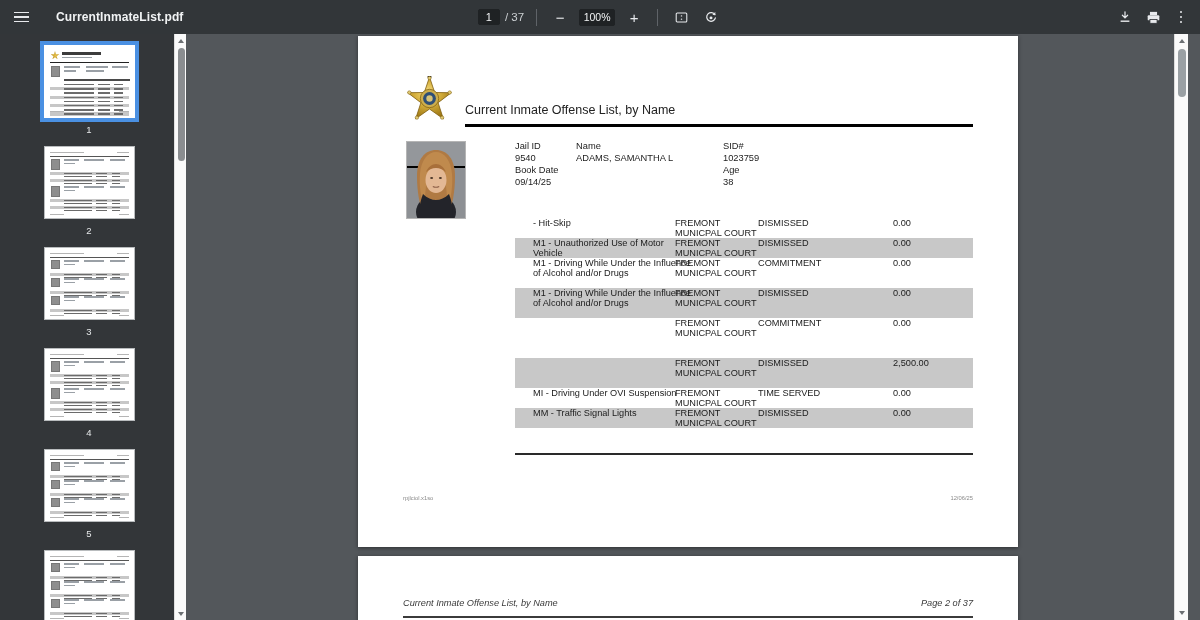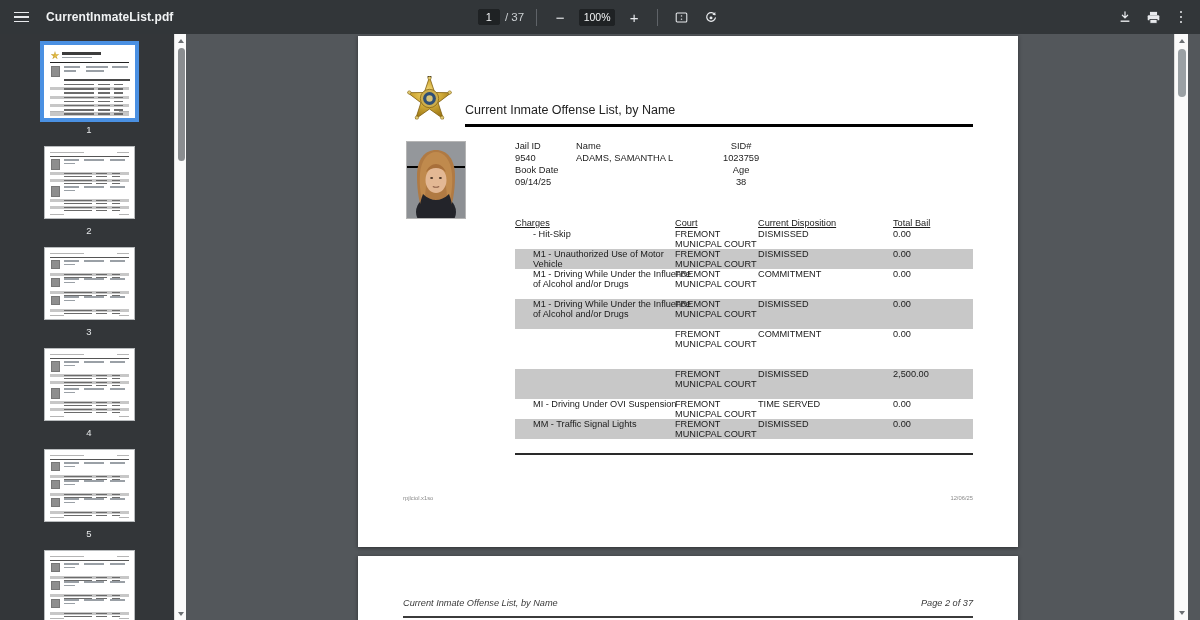--- a/index.html
+++ b/index.html
@@ -23,21 +23,21 @@
   }
   .tb-left { display: flex; align-items: center; padding-left: 10px; }
   .hamburger {
     width: 22px; height: 22px;
     display: flex; flex-direction: column; justify-content: center;
     align-items: center; gap: 3px;
     cursor: pointer; border-radius: 2px;
   }
   .hamburger span { display: block; width: 15px; height: 1.6px; background: #e8eaed; }
   #doc-title {
-    margin-left: 14px;
+    margin-left: 24px;
     font-size: 12px; font-weight: bold;
     color: #f1f3f4;
     white-space: nowrap;
     letter-spacing: .1px;
   }
   .tb-center {
     position: absolute; left: 0; right: 0;
     display: flex; align-items: center; justify-content: center;
     gap: 8px; pointer-events: none;
   }
@@ -187,21 +187,21 @@
     overflow: hidden;
     background: #8b8d90;
   }
 
   .fields { position: absolute; left: 112px; top: 104px; right: 0; height: 58px; font-size: 9.3px; color: #1c1c1c; }
   .f-col { position: absolute; top: 0; }
   .f-lbl { color: #1c1c1c; line-height: 12px; white-space: nowrap; }
   .f-val { color: #1c1c1c; line-height: 12px; white-space: nowrap; }
   .fc1 { left: 0; }
   .fc2 { left: 61px; }
-  .fc3 { left: 208px; text-align: center; }
+  .fc3 { left: 208px; }
   .fc4 { left: 290px; }
 
   
   .tbl { position: absolute; left: 112px; top: 182px; right: 0; font-size: 9.2px; color: #1b1b1b; }
   .tbl-head { position: relative; height: 11px; }
   .tbl-head span { position: absolute; text-decoration: underline; white-space: nowrap; }
   .th-charges { left: 0; }
   .th-court   { left: 160px; }
   .th-disp    { left: 243px; }
   .th-bail    { left: 378px; }
@@ -669,26 +669,20 @@
         </div>
         <div class="f-col fc3">
           <div class="f-lbl">SID#</div>
           <div class="f-val">1023759</div>
           <div class="f-lbl">Age</div>
           <div class="f-val">38</div>
         </div>
       </div>
 
       <div class="tbl">
-        <div class="tbl-head">
-          <span class="th-charges">Charges</span>
-          <span class="th-court">Court</span>
-          <span class="th-disp">Current Disposition</span>
-          <span class="th-bail">Total Bail</span>
-        </div>
         <div id="charge-rows">
             <div class="row" style="height: 20px;">
               <div class="cell c-charge">- Hit-Skip</div>
               <div class="cell c-court">FREMONT MUNICPAL COURT</div>
               <div class="cell c-disp">DISMISSED</div>
               <div class="cell c-bail">0.00</div>
             </div>
             <div class="row shade" style="height: 20px;">
               <div class="cell c-charge">M1 - Unauthorized Use of Motor Vehicle</div>
               <div class="cell c-court">FREMONT MUNICPAL COURT</div>

